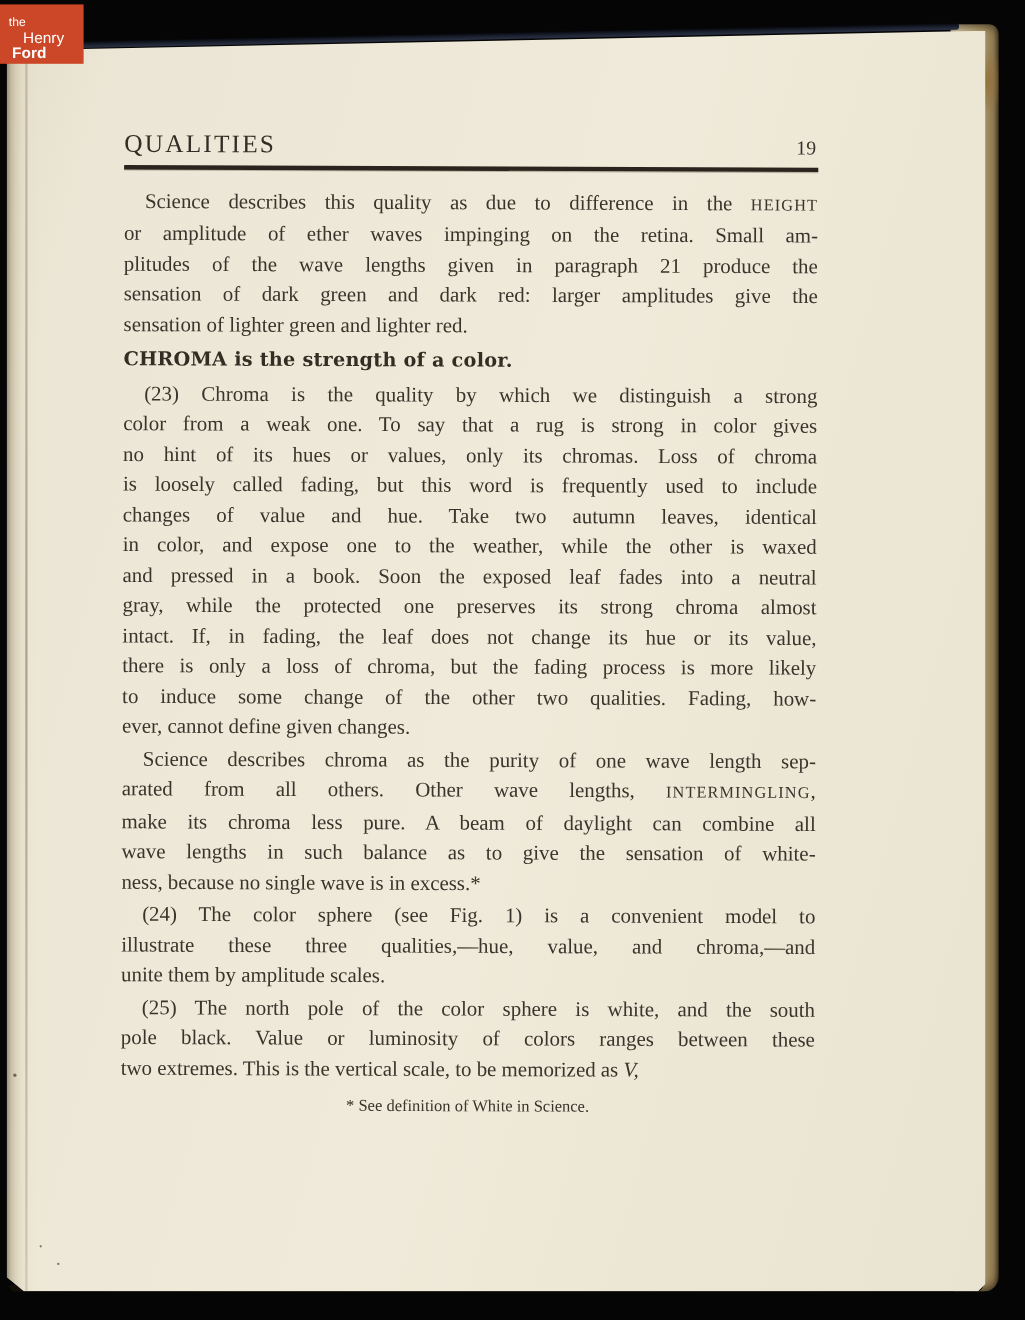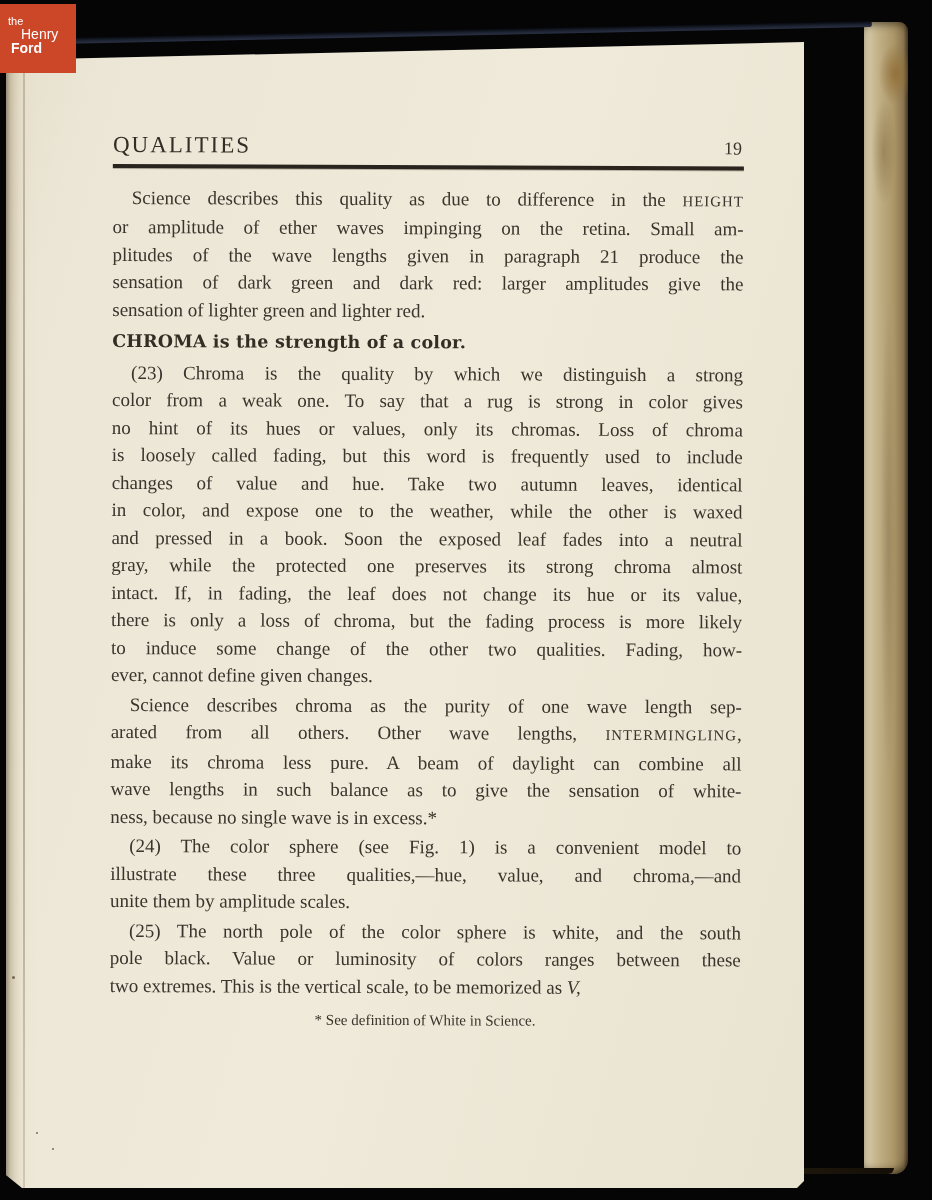--- a/index.html
+++ b/index.html
@@ -46,22 +46,22 @@
     left: 8px; top: 1168px;
     width: 886px; height: 6px;
     background: linear-gradient(90deg, #120d06, #342a1a 25%, #2c2313 72%, #140f07);
     border-radius: 0 0 6px 6px;
     z-index: 1;
   }
 
   
   .page {
     position: absolute;
-    left: 6px; top: 42px;
-    width: 798px; height: 1146px;
+    left: 6px; top: 28px;
+    width: 890px; height: 1146px;
     z-index: 2;
     background:
       linear-gradient(105deg, #e5decb 0%, var(--page-cream, #ece6d6) 9%, #efead9 52%, #e9e3d1 100%);
     clip-path: polygon(0 18px, 100% 0, 100% calc(100% - 7px), calc(100% - 7px) 100%, 16px 100%, 0 calc(100% - 13px));
   }
   
   .page::before {
     content: "";
     position: absolute; left: 0; top: 0; bottom: 0;
     width: 30px;
@@ -75,21 +75,21 @@
     position: absolute; left: 17px; top: 0; bottom: 0;
     width: 2px;
     background: linear-gradient(180deg, rgba(95,80,55,0.25), rgba(95,80,55,0.45) 50%, rgba(95,80,55,0.2));
   }
   .speck { position: absolute; border-radius: 50%; background: rgba(80,68,48,0.75); z-index: 3; }
 
   
   .logo {
     position: absolute;
     left: 0; top: 4px;
-    width: 76px; height: 69px;
+    width: 76px; height: 54px;
     background: var(--logo-red, #cc4727);
     z-index: 5;
     color: #fff;
     font-family: "Liberation Sans", sans-serif;
     line-height: 1;
   }
   .logo .the   { position: absolute; left: 8px;  top: 12px; font-size: 11px; font-weight: 400; }
   .logo .henry { position: absolute; left: 21px; top: 23px; font-size: 14px; font-weight: 400; }
   .logo .ford  { position: absolute; left: 11px; top: 37px; font-size: 14px; font-weight: 700; }
 

